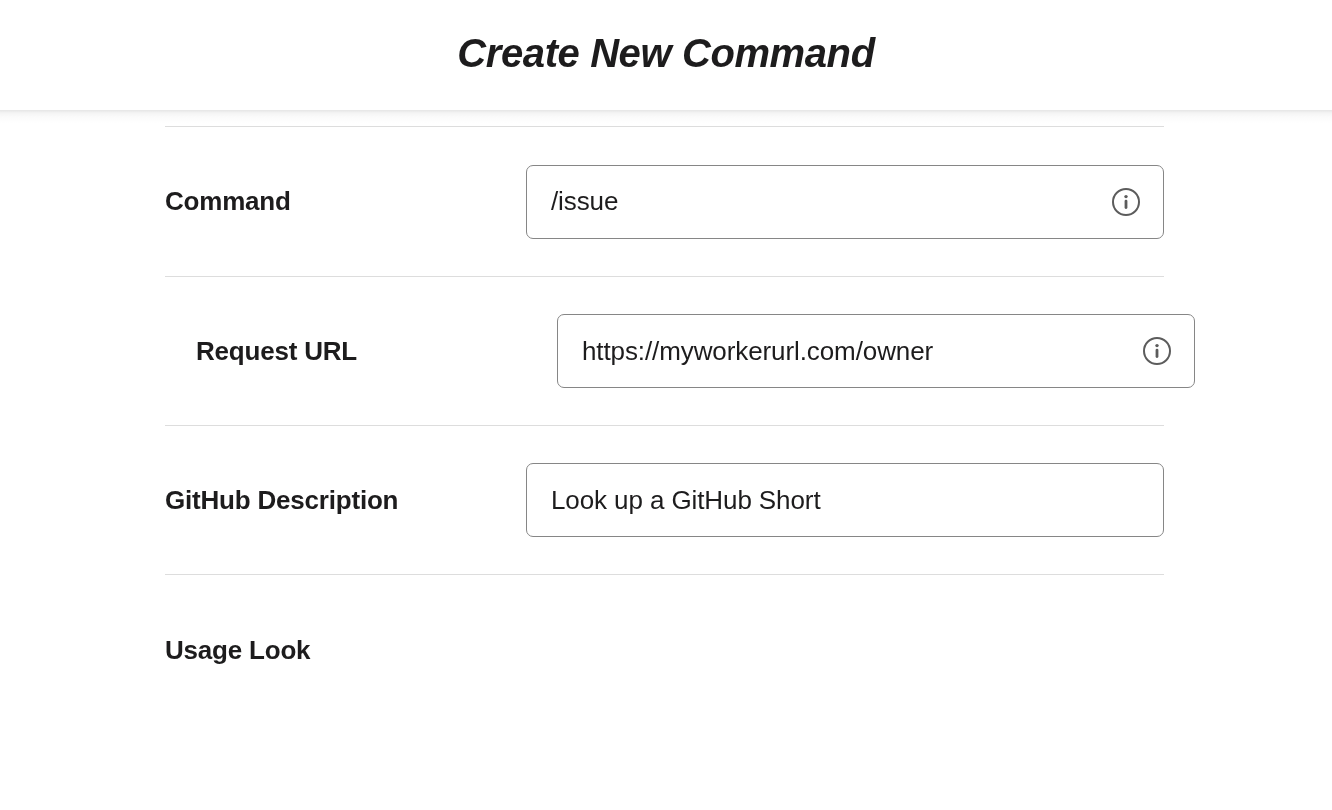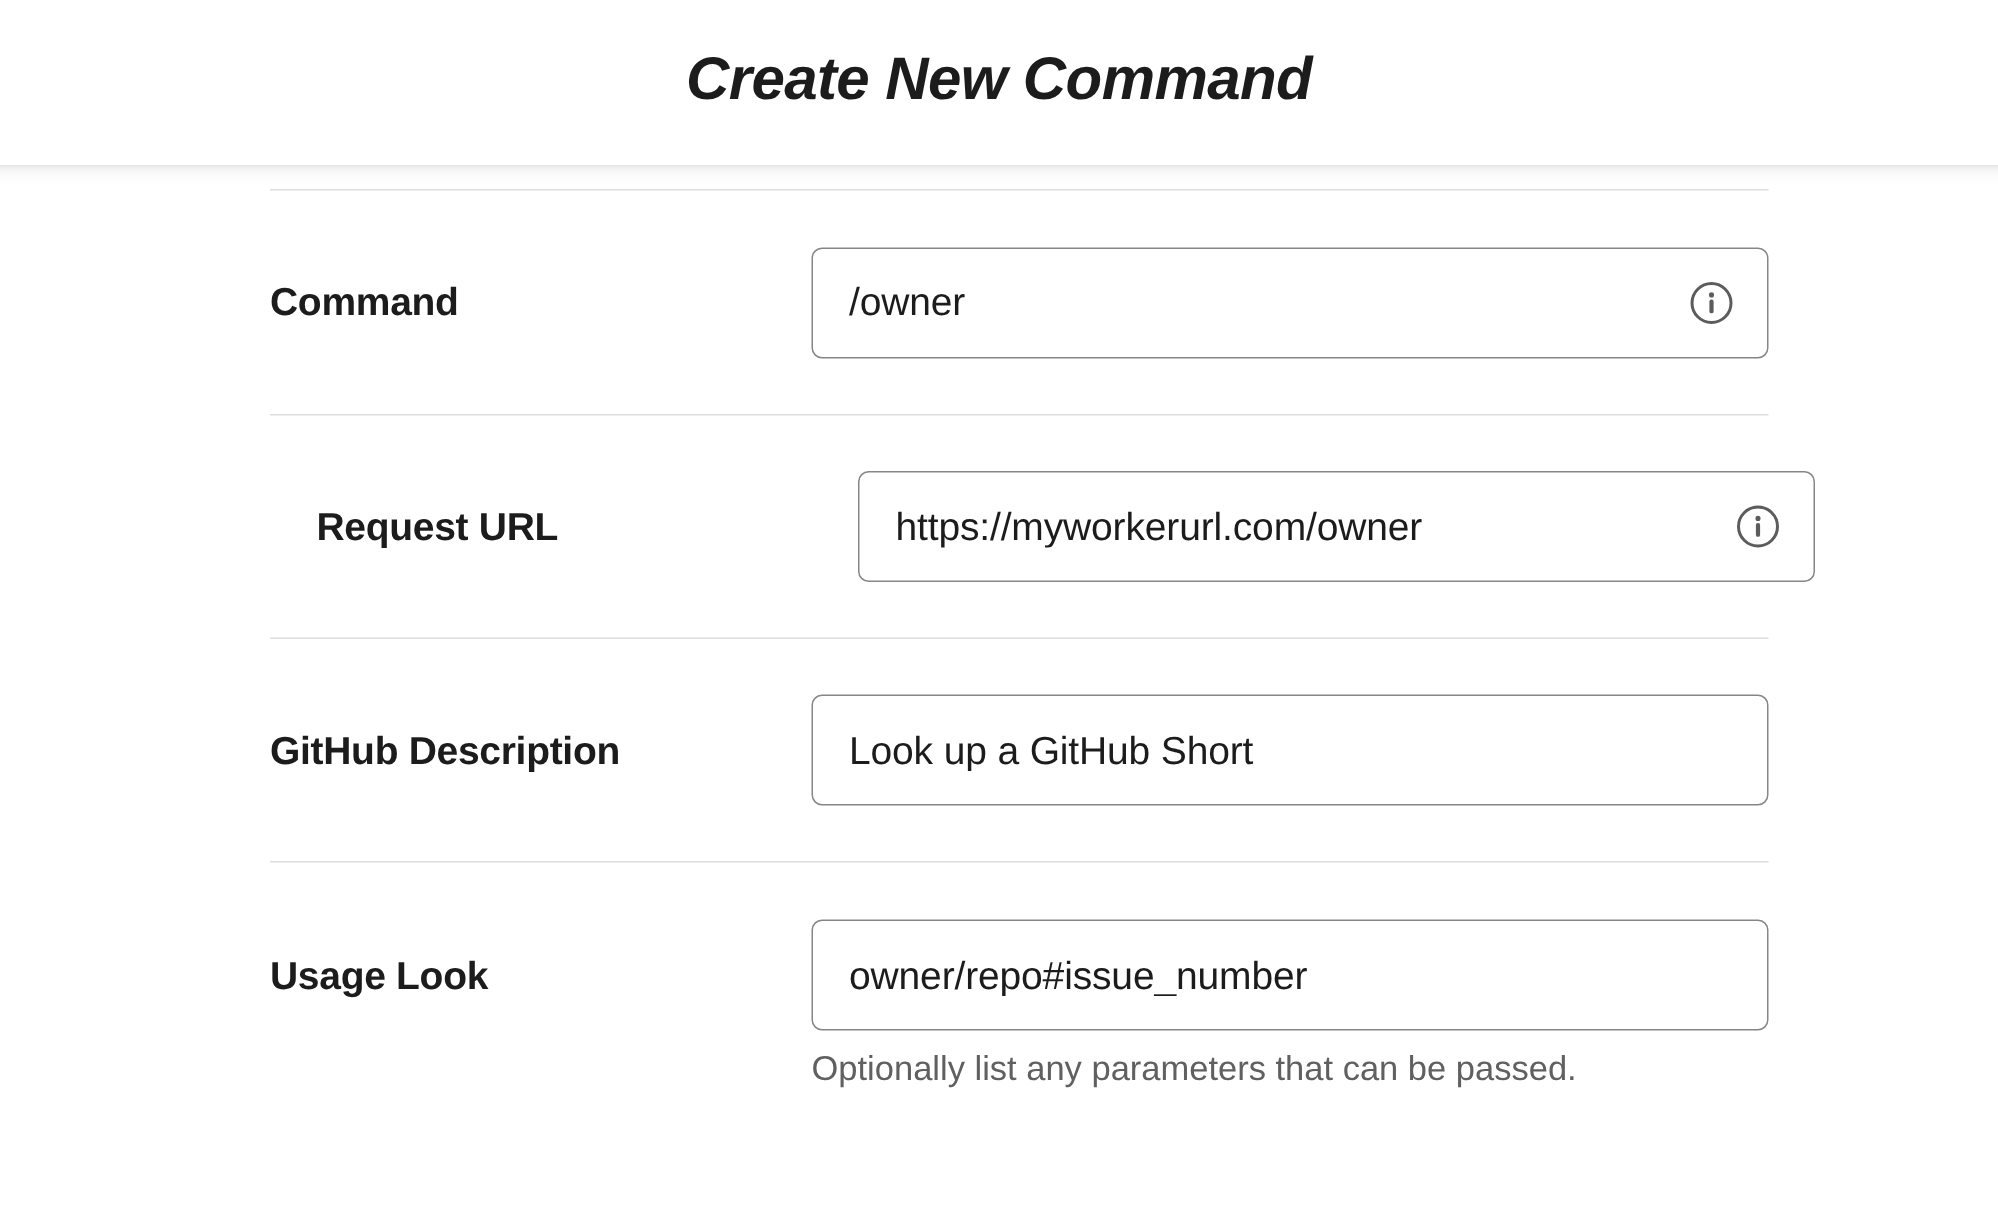--- a/index.html
+++ b/index.html
@@ -54,21 +54,21 @@
                 rgba(0,0,0,0.10) 0px,
                 rgba(0,0,0,0.045) 3px,
                 rgba(0,0,0,0.015) 7px,
                 rgba(0,0,0,0) 14px);
     pointer-events: none;
   }
 
   
   .form {
     position: absolute;
-    left: 180px;
+    left: 165px;
     top: 126px;
     width: 999px;
   }
 
   .divider {
     height: 1px;
     background: #dddddd;
     width: 999px;
   }
 
@@ -150,21 +150,21 @@
   <div class="header-shadow"></div>
 
   <div class="form">
 
     <div class="divider"></div>
 
     <div class="row row-command">
       <div class="row-label">Command</div>
       <div class="field-wrap">
         <div class="field-box">
-          <span class="field-value" title="/command">/owner</span>
+          <span class="field-value" title="/command">/issue</span>
           <span class="info-icon">
             <svg width="30" height="30" viewBox="0 0 30 30" xmlns="http://www.w3.org/2000/svg">
               <circle cx="15" cy="15" r="13" fill="none" stroke="#5c5c5c" stroke-width="2"></circle>
               <circle cx="15" cy="9.6" r="1.7" fill="#5c5c5c"></circle>
               <rect x="13.6" y="12.7" width="2.8" height="9.2" rx="1.3" fill="#5c5c5c"></rect>
             </svg>
           </span>
         </div>
       </div>
     </div>
@@ -195,22 +195,16 @@
         <div class="field-box">
           <span class="field-value" title="Short Description">Look up a GitHub Short</span>
         </div>
       </div>
     </div>
 
     <div class="divider"></div>
 
     <div class="row row-usage-hint">
       <div class="row-label">Usage Look</div>
-      <div class="field-wrap">
-        <div class="field-box">
-          <span class="field-value" title="Usage Hint">owner/repo#issue_number</span>
-        </div>
-        <div class="helper-text">Optionally list any parameters that can be passed.</div>
-      </div>
     </div>
 
   </div>
 </div>
 
 </body></html>

